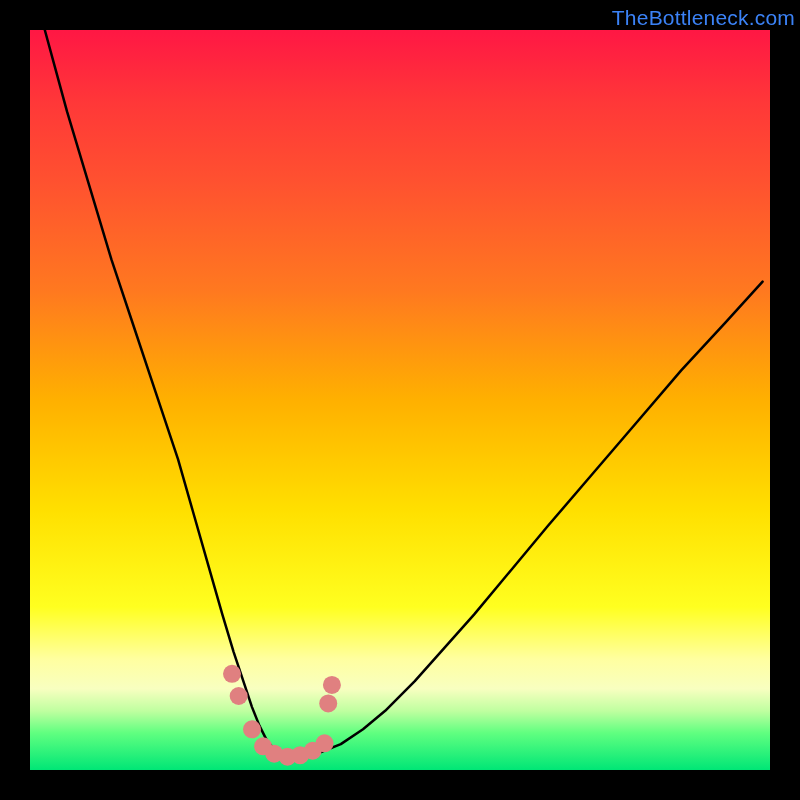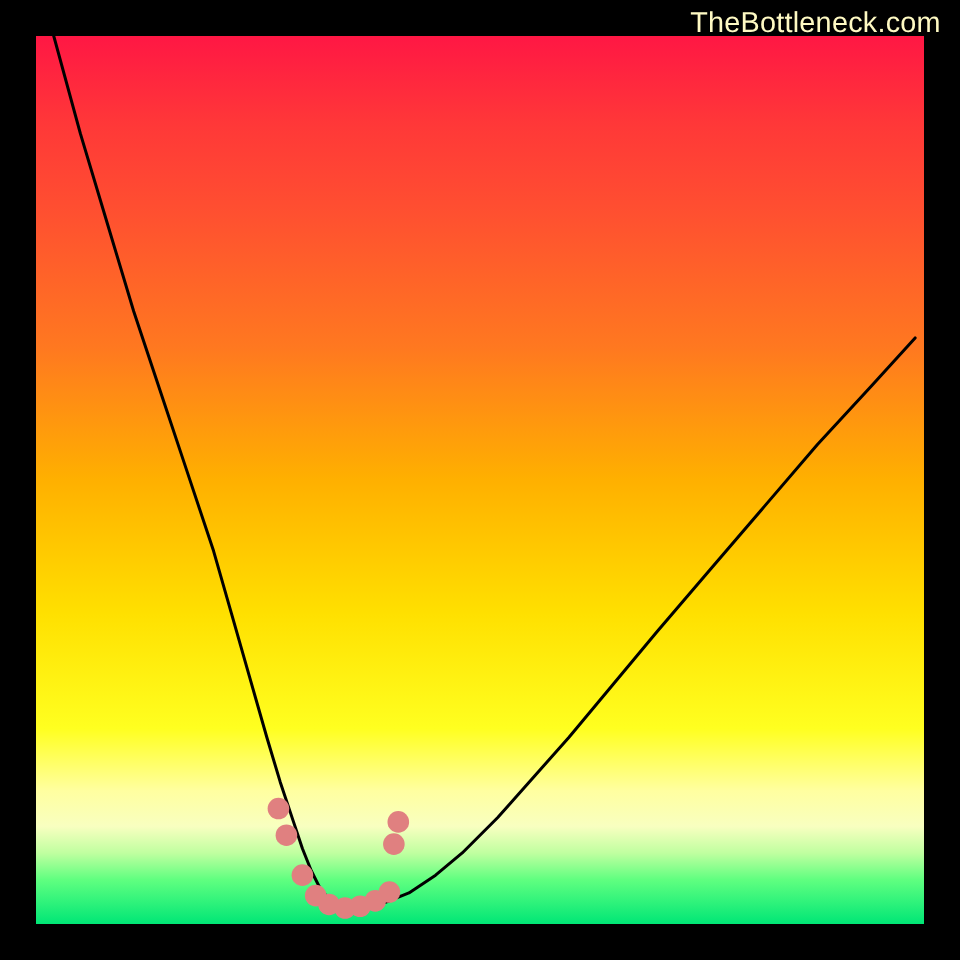--- a/index.html
+++ b/index.html
@@ -26,24 +26,24 @@
       #ffff20 78%,
       #ffffa0 85%,
       #f8ffc0 89%,
       #c0ffa0 92%,
       #60ff80 95%,
       #00e676 100%);
   }
   .watermark {
     position: absolute;
     top: 6px;
-    right: 16px;
+    right: 5px;
     font-family: Arial, Helvetica, sans-serif;
-    font-size: 24px;
-    color: #fef9c3;
+    font-size: 21px;
+    color: #3b82f6;
     font-weight: 500;
     letter-spacing: 0.2px;
   }
   svg.overlay {
     position: absolute;
     left: 0; top: 0;
     width: 740px; height: 740px;
   }
 </style>
 </head>

